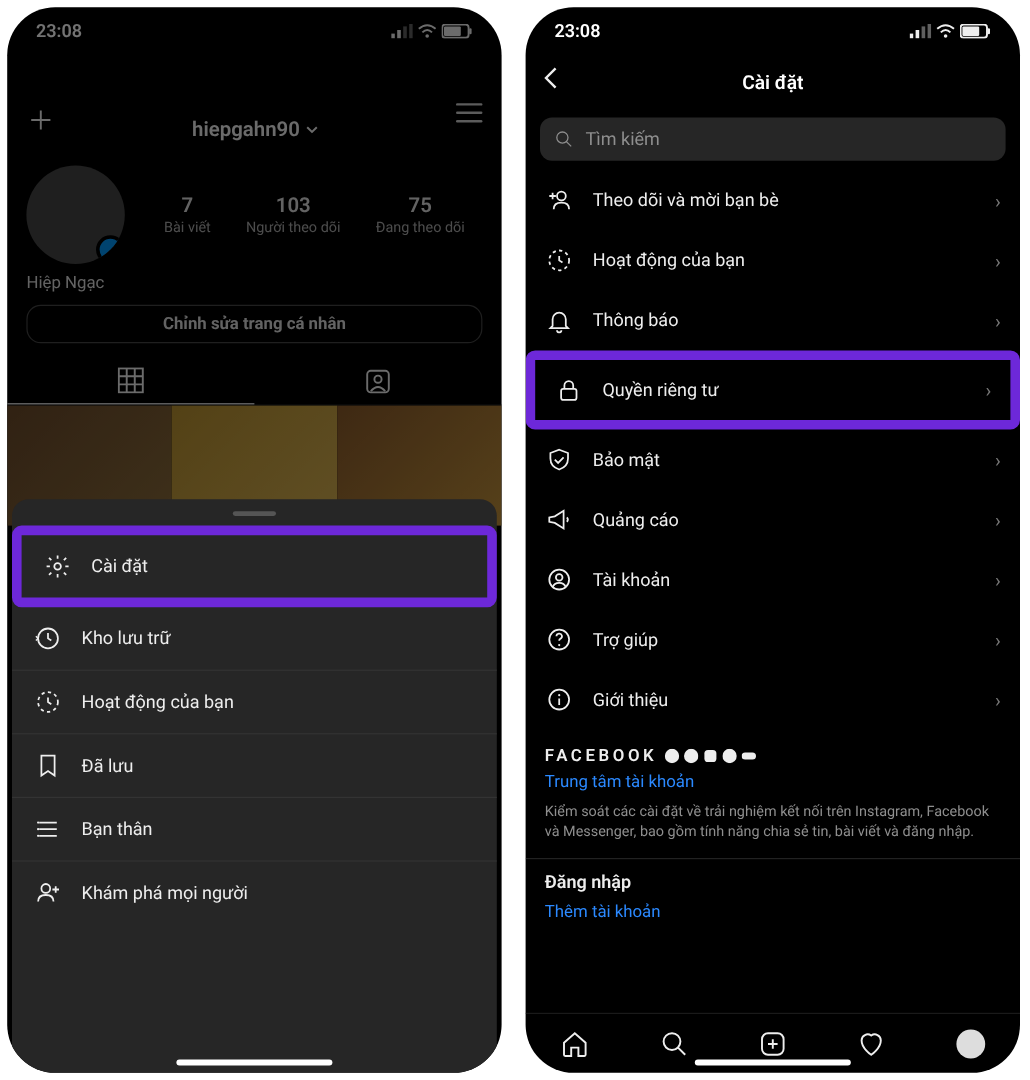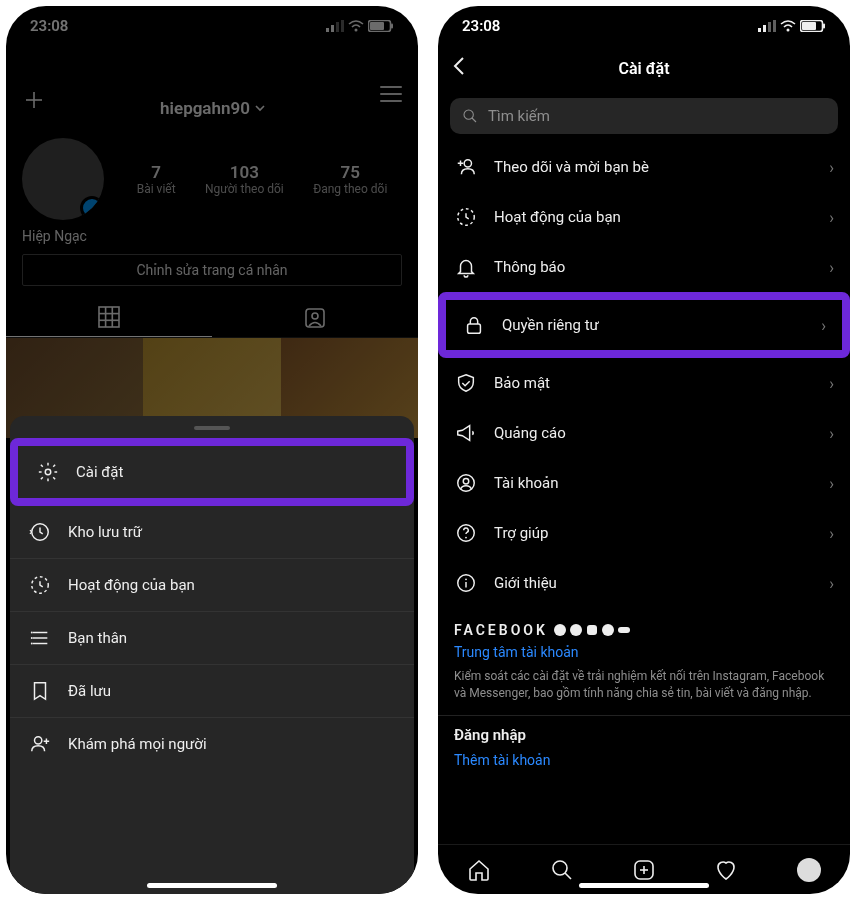--- a/index.html
+++ b/index.html
@@ -45,21 +45,21 @@
   .hamburger { display:flex; flex-direction:column; gap:5px; }
   .hamburger span { width:22px; height:2px; background:#ccc; border-radius:1px; }
   .profile-row { display:flex; padding: 8px 16px 4px; gap:18px; align-items:center; }
   .avatar { width:82px; height:82px; border-radius:50%; background:#444; position:relative; overflow:hidden; }
   .avatar .badge { position:absolute; bottom:0; right:0; width:24px; height:24px; border-radius:50%; background:#0095f6; border:3px solid #000; }
   .stats { flex:1; display:flex; justify-content:space-around; }
   .stat { text-align:center; }
   .stat-num { font-weight:600; font-size:17px; color:#ddd; }
   .stat-lbl { font-size:12px; color:#aaa; }
   .display-name { padding: 4px 16px 10px; font-size:14px; color:#ddd; }
-  .edit-btn { margin:0 16px; height:32px; border:1px solid #444; border-radius:2px; text-align:center; line-height:30px; font-size:14px; color:#ddd; }
+  .edit-btn { margin:0 16px; height:32px; border:1px solid #444; border-radius:12px; text-align:center; line-height:30px; font-size:14px; color:#ddd;font-weight:bold; }
   .tabs-row { display:flex; margin-top:12px; height:40px; border-bottom:1px solid #222;}
   .tab { flex:1; display:flex; align-items:center; justify-content:center; color:#888;}
   .tab.active { color:#fff; border-bottom:1px solid #fff;}
   .photo-strip { display:flex; }
   .photo { flex:1; height:100px; }
   .p1 { background: linear-gradient(135deg,#6b4a2a,#8a6b3a); }
   .p2 { background: linear-gradient(135deg,#b89030,#d6b050); }
   .p3 { background: linear-gradient(135deg,#8a5a2a,#c0903a); }
 
   .sheet {
@@ -230,37 +230,37 @@
           <svg width="22" height="22" viewBox="0 0 24 24">
             <circle cx="12" cy="12" r="9" stroke-dasharray="3 3"></circle>
             <path d="M12 8v4l3 2"></path>
           </svg>
         </span>
       <span>Hoạt động của bạn</span>
     </div>
     <div class="sheet-item">
       <span class="ic">
           <svg width="22" height="22" viewBox="0 0 24 24">
+            <path d="M6 3h12v18l-6-4-6 4z"></path>
+          </svg>
+        </span>
+      <span>Đã lưu</span>
+    </div>
+    <div class="sheet-item">
+      <span class="ic">
+          <svg width="22" height="22" viewBox="0 0 24 24">
             <line x1="4" y1="6" x2="20" y2="6"></line>
             <line x1="4" y1="12" x2="20" y2="12"></line>
             <line x1="4" y1="18" x2="20" y2="18"></line>
             <circle class="fill" cx="3" cy="6" r="1"></circle>
             <circle class="fill" cx="3" cy="12" r="1"></circle>
             <circle class="fill" cx="3" cy="18" r="1"></circle>
           </svg>
         </span>
       <span>Bạn thân</span>
-    </div>
-    <div class="sheet-item">
-      <span class="ic">
-          <svg width="22" height="22" viewBox="0 0 24 24">
-            <path d="M6 3h12v18l-6-4-6 4z"></path>
-          </svg>
-        </span>
-      <span>Đã lưu</span>
     </div>
     <div class="sheet-item">
       <span class="ic">
           <svg width="22" height="22" viewBox="0 0 24 24">
             <circle cx="10" cy="8" r="4"></circle>
             <path d="M3 20c0-4 3-6 7-6s7 2 7 6"></path>
             <line x1="19" y1="6" x2="19" y2="12"></line>
             <line x1="16" y1="9" x2="22" y2="9"></line>
           </svg>
         </span>

